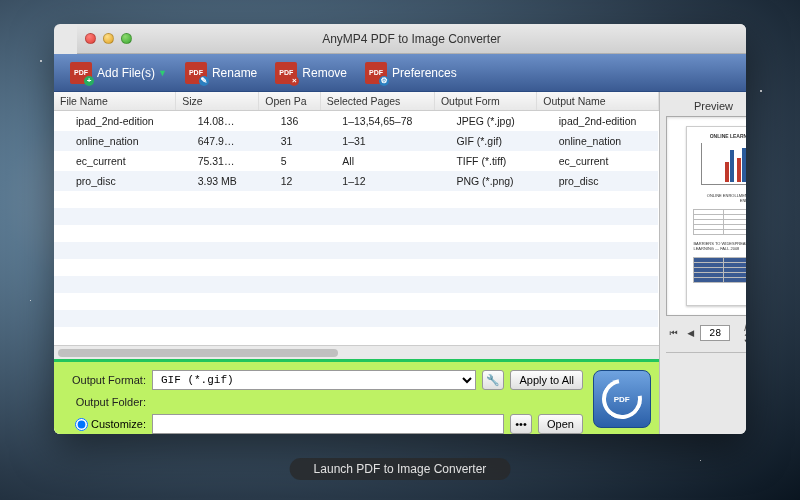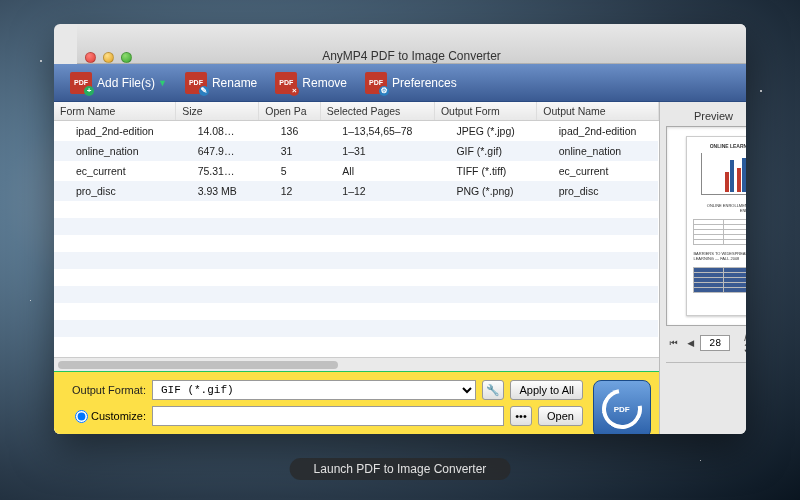--- a/index.html
+++ b/index.html
@@ -16,25 +16,25 @@
 .app-window {
   position: absolute;
   left: 54px; top: 24px;
   width: 692px; height: 410px;
   background: #e8e8e8;
   border-radius: 6px;
   box-shadow: 0 15px 40px rgba(0,0,0,0.5);
   overflow: hidden;
 }
 .titlebar {
-  height: 40px;
+  height: 30px;
   background: linear-gradient(#e8e8e8, #d0d0d0);
   border-bottom: 1px solid #b0b0b0;
   display: flex;
-  align-items: flex-end;
+  align-items: center;
   position: relative;
   margin-left: 23px;
 }
 .traffic { display: flex; gap: 7px; padding-left: 8px; }
 .tl { width: 11px; height: 11px; border-radius: 50%; border: 0.5px solid rgba(0,0,0,0.2); }
 .tl.close { background: radial-gradient(circle at 35% 30%, #ff7e79, #e04037); }
 .tl.min { background: radial-gradient(circle at 35% 30%, #ffe08a, #e0a020); }
 .tl.max { background: radial-gradient(circle at 35% 30%, #8edb6f, #3aa832); }
 .titlebar .title { position: absolute; width: 100%; text-align: center; font-size: 12px; color: #333; pointer-events: none; }
 .toolbar {
@@ -66,21 +66,21 @@
 .left-pane { flex: 1; display: flex; flex-direction: column; border-right: 1px solid #bbb; background: #fff; }
 .right-pane { width: 190px; display: flex; flex-direction: column; background: #e8e8e8; padding: 6px; }
 .file-table { flex: 1; overflow: auto; background: #fff; }
 .file-table table { width: 100%; border-collapse: collapse; font-size: 10.5px; }
 .file-table th { text-align: left; padding: 3px 6px; background: linear-gradient(#f8f8f8,#e8e8e8); border-bottom: 1px solid #ccc; border-right: 1px solid #ddd; font-weight: normal; color: #333; white-space: nowrap; overflow: hidden; }
 .file-table td { padding: 4px 22px; white-space: nowrap; overflow: hidden; color: #222; }
 .file-table tbody tr:nth-child(even) { background: #f0f4fa; }
 .file-table tbody tr.empty td { height: 17px; }
 .scrollbar-strip { height: 14px; background: #eaeaea; border-top: 1px solid #ccc; position: relative; }
 .scrollbar-strip .thumb { position: absolute; left: 4px; top: 3px; width: 280px; height: 8px; background: #c0c0c0; border-radius: 4px; }
-.bottom-panel { background: #fde047; padding: 8px; border-top: 1px solid #22c55e; display: flex; gap: 10px; }
+.bottom-panel { background: #bef264; padding: 8px; border-top: 3px solid #22c55e; display: flex; gap: 10px; }
 .bottom-left { flex: 1; display: flex; flex-direction: column; gap: 6px; }
 .row { display: flex; align-items: center; gap: 6px; }
 .row label { font-size: 11px; color: #222; min-width: 84px; text-align: right; }
 select, input[type=text] {
   font-size: 11px; padding: 2px 4px;
   border: 1px solid #999; background: #fff;
   height: 20px;
   font-family: Liberation Mono, monospace;
 }
 .btn {
@@ -190,21 +190,21 @@
       <span>Preferences</span>
     </div>
   </div>
 
   <div class="content">
     <div class="left-pane">
       <div class="file-table">
         <table>
           <thead>
             <tr>
-              <th style="width:86px">Form Name</th>
+              <th style="width:86px">File Name</th>
               <th style="width:42px">Size</th>
               <th style="width:44px">Open Pa</th>
               <th style="width:80px">Selected Pages</th>
               <th style="width:70px">Output Form</th>
               <th>Output Name</th>
             </tr>
           </thead>
           <tbody id="file-rows">
               <tr>
                 <td>ipad_2nd-edition</td>
@@ -274,30 +274,30 @@
             <label>Output Format:</label>
             <select style="flex:1">
               <option>GIF (*.gif)</option>
             </select>
             <button class="btn icon-btn">
               <span>🔧</span>
             </button>
             <button class="btn">Apply to All</button>
           </div>
           <div class="row">
+            <label>Output Folder:</label>
+          </div>
+          <div class="row">
             <span style="min-width:84px;text-align:right;display:flex;align-items:center;justify-content:flex-end;gap:3px">
               <input type="radio" checked="" style="">
               <span>Customize:</span>
             </span>
             <input type="text" style="flex: 1 1 0%;">
             <button class="btn icon-btn">•••</button>
             <button class="btn">Open</button>
-          </div>
-          <div class="row">
-            <label>Output Folder:</label>
           </div>
         </div>
         <div class="convert-btn">
           <div class="circ">
               <span>PDF</span>
             </div>
         </div>
       </div>
     </div>
 

